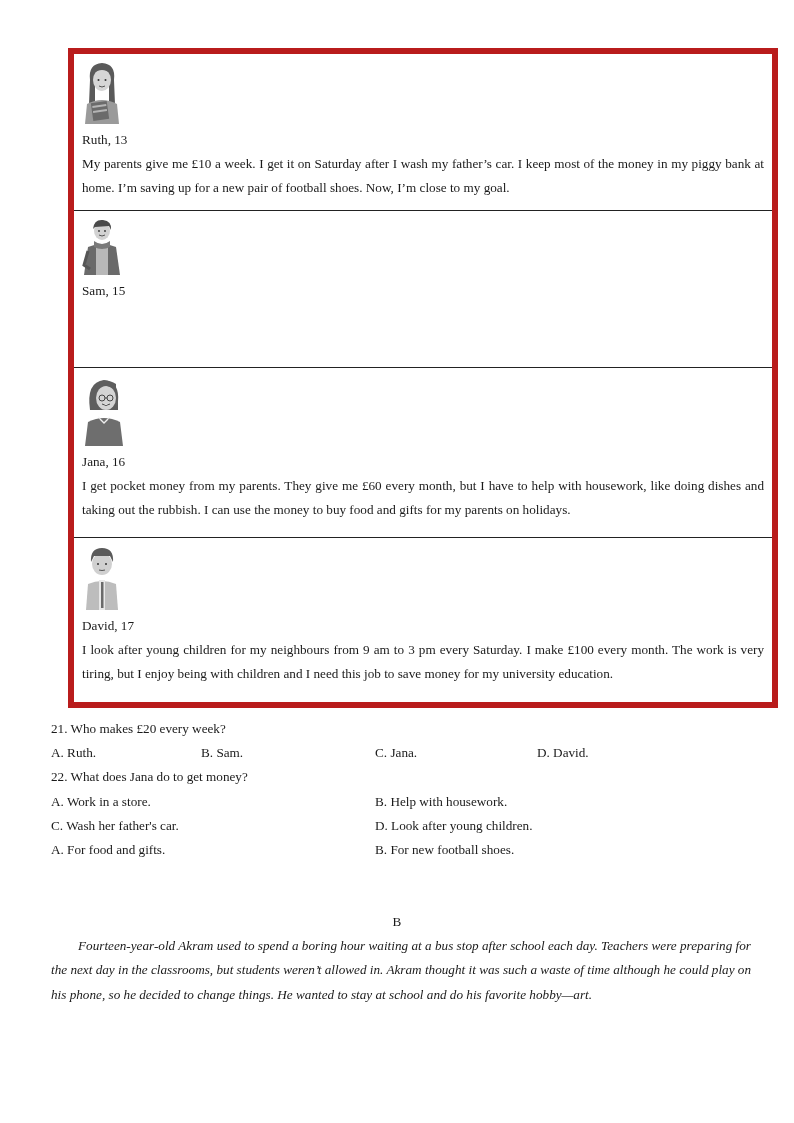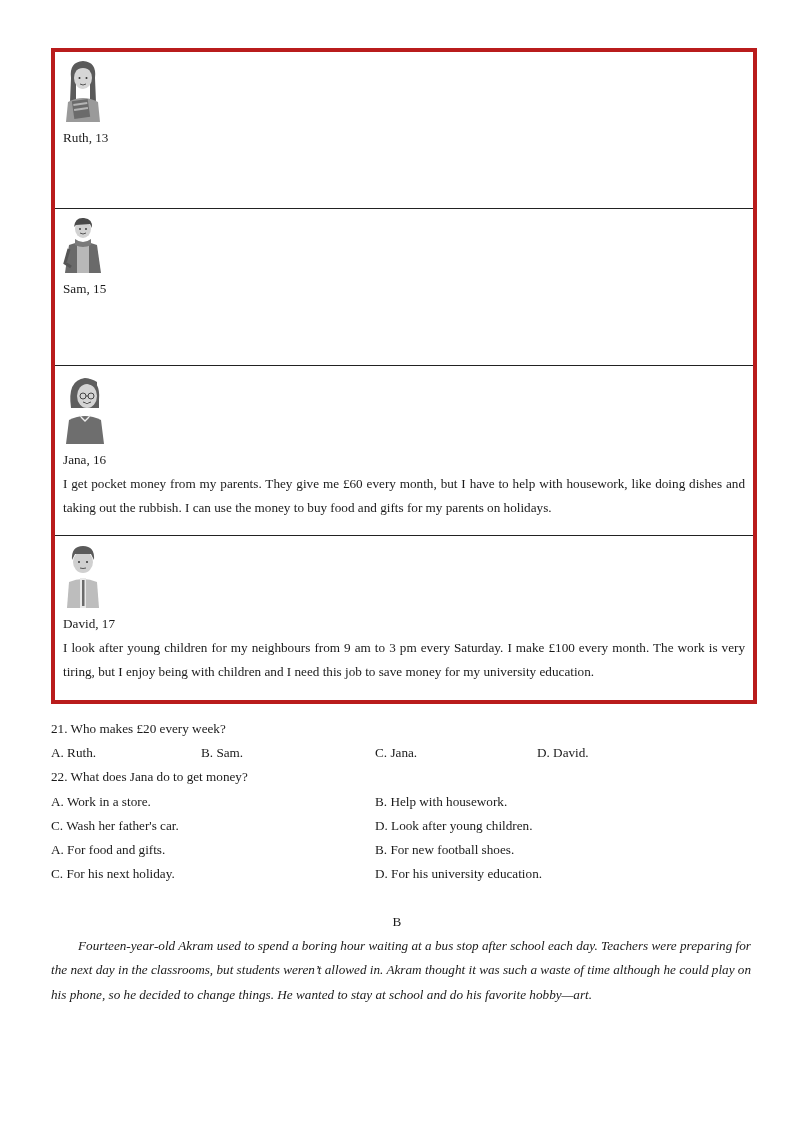--- a/index.html
+++ b/index.html
@@ -11,24 +11,24 @@
       width: 794px;
       height: 1123px;
       position: relative;
       font-family: "Liberation Serif", "DejaVu Serif", serif;
       font-size: 13.2px;
       color: #1a1a1a;
       overflow: hidden;
     }
     .profiles {
       position: absolute;
-      left: 51px;
+      left: 68px;
       top: 48px;
       width: 698px;
-      border: 4px solid #b91c1c;
+      border: 6px solid #b91c1c;
       border-collapse: collapse;
     }
     .profile {
       border-bottom: 1px solid #222;
       padding: 6px 8px 6px 8px;
       box-sizing: border-box;
       position: relative;
     }
     .profile:last-child { border-bottom: none; }
     .avatar {
@@ -102,20 +102,21 @@
       <path d="M11 14 Q20 6 29 14 L29 10 Q20 2 11 10 Z" fill="#5a5a5a"></path>
       <circle cx="16.5" cy="20" r="1" fill="#333"></circle>
       <circle cx="23.5" cy="20" r="1" fill="#333"></circle>
       <path d="M17 26 Q20 28 23 26" stroke="#555" stroke-width="1" fill="none"></path>
       <path d="M3 64 L5 44 Q20 36 35 44 L37 64 Z" fill="#9a9a9a"></path>
       <rect x="10" y="42" width="16" height="18" fill="#6b6b6b" transform="rotate(-8 18 51)"></rect>
       <rect x="11" y="45" width="14" height="2" fill="#b5b5b5" transform="rotate(-8 18 51)"></rect>
       <rect x="11" y="50" width="14" height="2" fill="#b5b5b5" transform="rotate(-8 18 51)"></rect>
     </svg>
     <div class="name">Ruth, 13</div>
+    <div class="bio">My parents give me £10 a week. I get it on Saturday after I wash my father’s car. I keep most of the money in my piggy bank at home. I’m saving up for a new pair of football shoes. Now, I’m close to my goal.</div>
   </div>
 
   <div class="profile p-sam">
     <svg class="avatar" width="40" height="58" viewBox="0 0 40 58">
       <ellipse cx="20" cy="14" rx="8" ry="9" fill="#d2d2d2"></ellipse>
       <path d="M11 12 Q12 2 21 3 Q30 4 29 13 L27 9 L13 10 Z" fill="#4a4a4a"></path>
       <circle cx="17" cy="14" r="0.9" fill="#333"></circle>
       <circle cx="23" cy="14" r="0.9" fill="#333"></circle>
       <path d="M17 18 Q20 20 23 18" stroke="#555" stroke-width="1" fill="none"></path>
       <path d="M2 58 L6 30 Q20 24 34 30 L38 58 Z" fill="#6a6a6a"></path>
@@ -175,20 +176,16 @@
   </div>
   <div class="q-line">
     <span class="opt col2-0">C. Wash her father's car.</span>
     <span class="opt col2-1">D. Look after young children.</span>
   </div>
 
   <div class="q-line">
     <span class="opt col2-0">A. For food and gifts.</span>
     <span class="opt col2-1">B. For new football shoes.</span>
   </div>
-  <div class="q-line">
-    <span class="opt col2-0">C. For his next holiday.</span>
-    <span class="opt col2-1">D. For his university education.</span>
-  </div>
 </div>
 
 <div class="section-b">B</div>
 <div class="passage">Fourteen-year-old Akram used to spend a boring hour waiting at a bus stop after school each day. Teachers were preparing for the next day in the classrooms, but students weren’t allowed in. Akram thought it was such a waste of time although he could play on his phone, so he decided to change things. He wanted to stay at school and do his favorite hobby—art.</div>
 
 </body></html>

